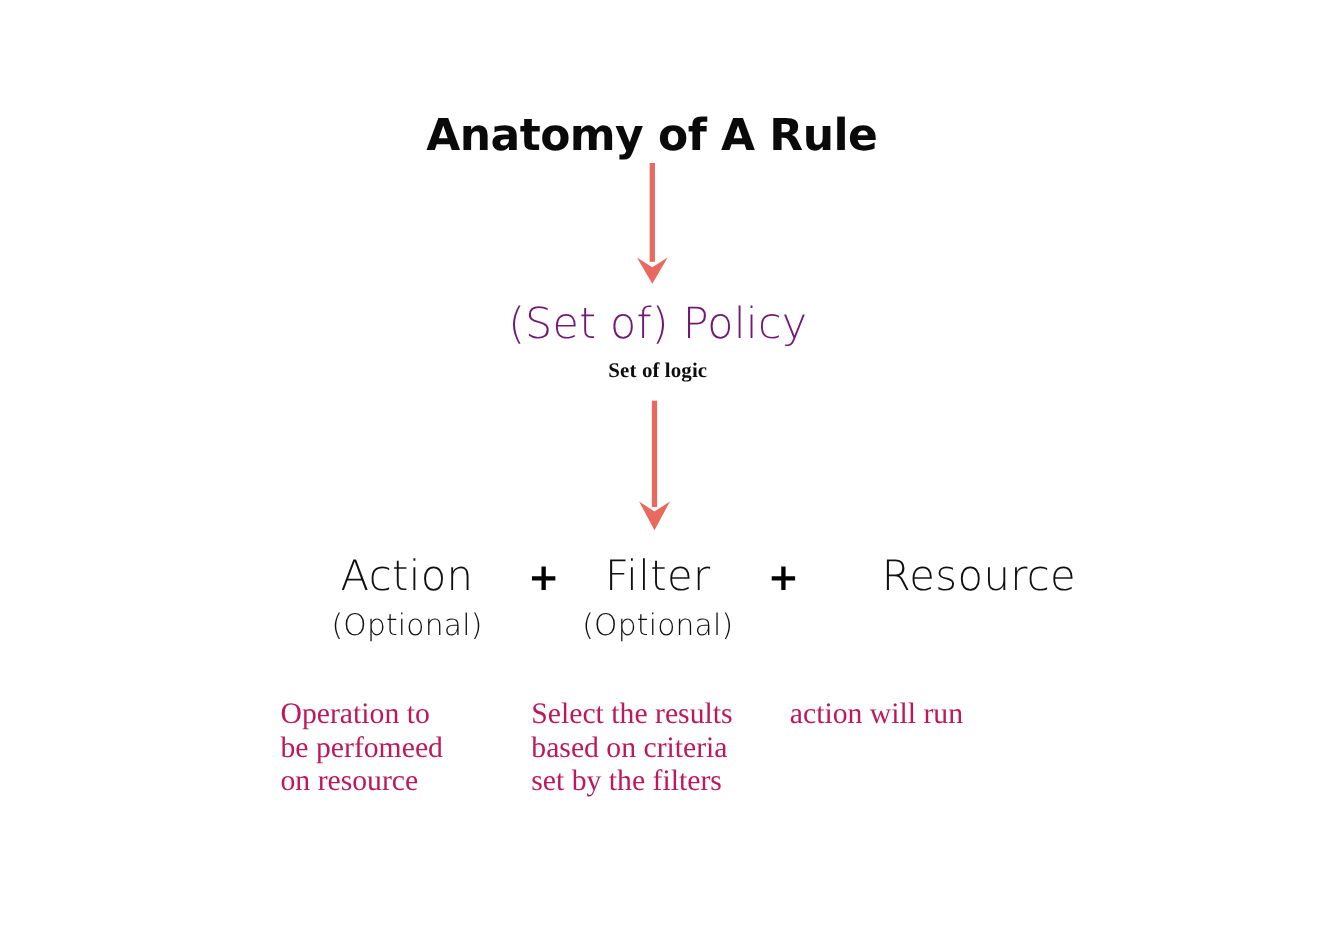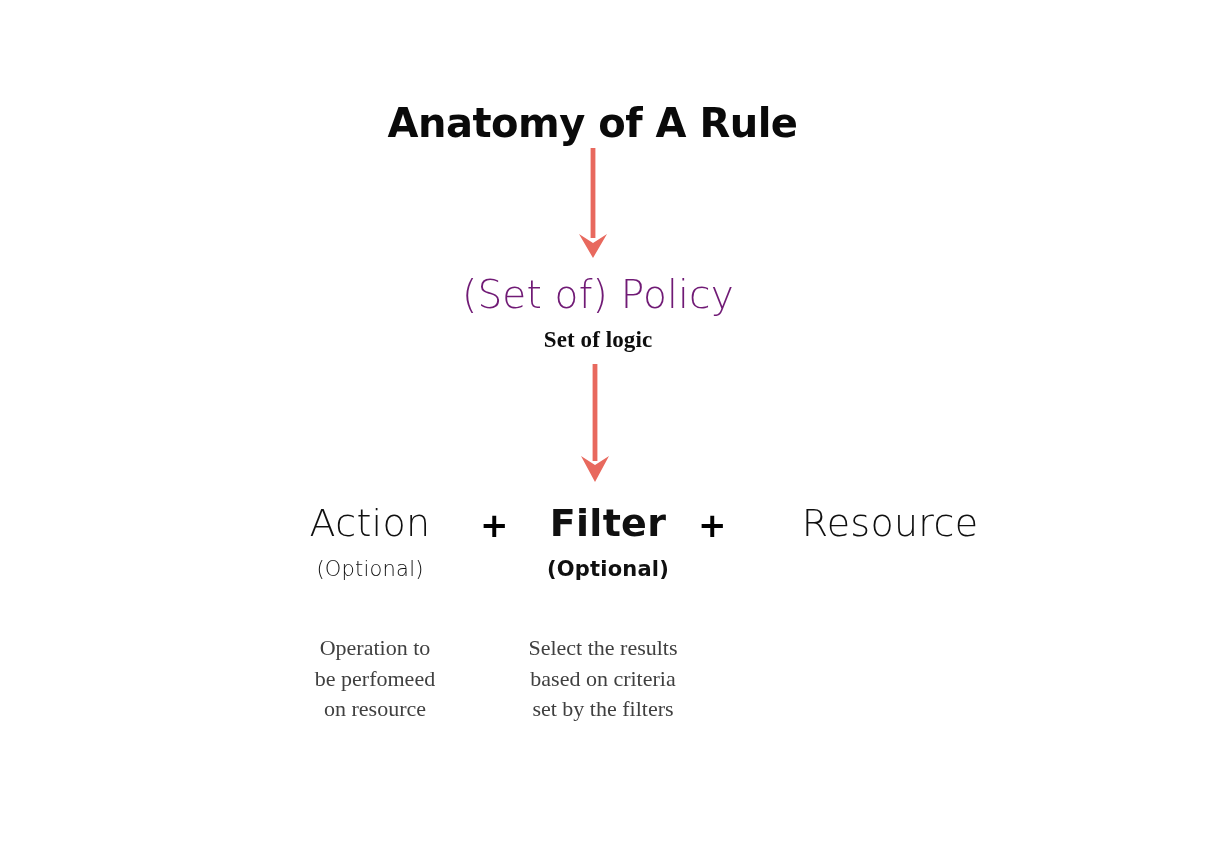--- a/index.html
+++ b/index.html
@@ -58,21 +58,21 @@
     font-weight: 300;
     font-size: 39px;
     letter-spacing: 0.2px;
     color: #701a75;
     line-height: 50px;
     white-space: nowrap;
   }
   .policy-sub {
     font-family: "Liberation Serif", "DejaVu Serif", serif;
     font-weight: bold;
-    font-size: 23px;
+    font-size: 19px;
     color: #0d0d0d;
     margin-top: 7px;
     letter-spacing: 0.1px;
     white-space: nowrap;
   }
 
   
   .triad {
     position: absolute;
     left: 0;
@@ -89,47 +89,47 @@
     font-weight: 300;
     color: #101010;
     white-space: nowrap;
   }
   .term-word {
     font-size: 38px;
     line-height: 46px;
     letter-spacing: 0.3px;
   }
   .term-optional {
-    font-size: 21px;
+    font-size: 27px;
     line-height: 30px;
     letter-spacing: 0.2px;
     margin-top: 8px;
   }
 
   .plus {
     position: absolute;
     font-family: "DejaVu Sans", sans-serif;
     font-weight: 600;
     font-size: 34px;
     line-height: 46px;
     color: #000000;
   }
 
   .desc {
     position: absolute;
-    text-align: center;
+    text-align: left;
     font-family: "Liberation Serif", "DejaVu Serif", serif;
-    font-size: 22px;
+    font-size: 27px;
     line-height: 30.5px;
-    color: #404040;
+    color: #be185d;
   }
 
   
   .col-action    { left: 250px; width: 240px; }
-  .col-filter    { left: 488px; width: 240px; font-weight: bold; }
+  .col-filter    { left: 478px; width: 240px; }
   .col-resource  { left: 730px; width: 240px; }
 
   .term.col-action   { top: 0px; }
   .term.col-filter   { top: 0px; }
   .term.col-resource { left: 770px; width: 240px; top: 0px; text-align: center; }
 
   .plus-1 { left: 480px; top: 2px; }
   .plus-2 { left: 698px; top: 2px; }
 
   .desc-action   { left: 255px; width: 240px; top: 133px; }
@@ -188,16 +188,17 @@
       <div>on resource</div>
     </div>
 
     <div class="desc desc-filter">
       <div>Select the results</div>
       <div>based on criteria</div>
       <div>set by the filters</div>
     </div>
 
     <div class="desc desc-resource">
+      <div>action will run</div>
     </div>
 
   </div>
 </div>
 
 </body></html>

